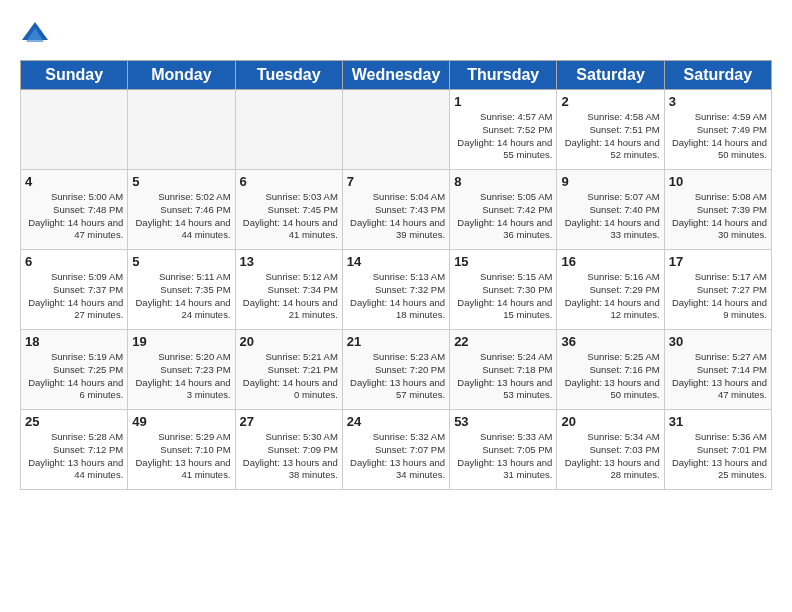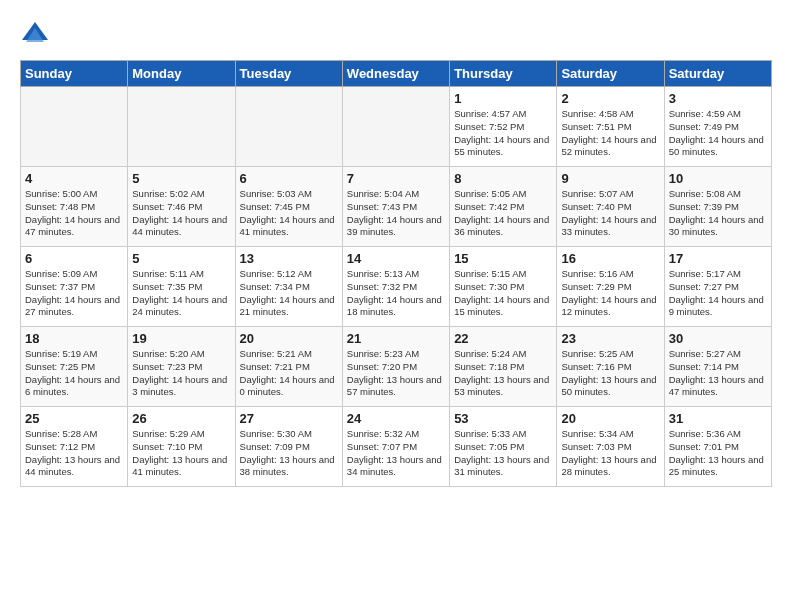--- a/index.html
+++ b/index.html
@@ -53,24 +53,24 @@
       color: #444;
     }
     table {
       width: 100%;
       border-collapse: collapse;
       table-layout: fixed;
     }
     th {
       background-color: #1a5fb4;
       color: #fff;
-      font-size: 13px;
+      font-size: 16px;
       font-weight: bold;
       padding: 5px 4px;
-      text-align: left;
+      text-align: center;
       border: 1px solid #aaa;
     }
     td {
       vertical-align: top;
       border: 1px solid #ccc;
       padding: 4px 4px;
       font-size: 10px;
       color: #333;
       height: 80px;
       background: #fff;
@@ -82,20 +82,21 @@
       font-size: 13px;
       font-weight: bold;
       color: #222;
       display: block;
       margin-bottom: 2px;
     }
     .cell-info {
       font-size: 9.5px;
       line-height: 1.35;
       color: #333;
+      text-align: right;
     }
     tr:nth-child(even) td:not(.empty) {
       background: #f9f9f9;
     }
   </style>
 </head>
 <body>
 
 <div class="header">
   <div class="logo">
@@ -220,35 +221,35 @@
         </td>
         <td>
           <span class="day-number">21</span>
           <div class="cell-info">Sunrise: 5:23 AM<br>Sunset: 7:20 PM<br>Daylight: 13 hours and 57 minutes.</div>
         </td>
         <td>
           <span class="day-number">22</span>
           <div class="cell-info">Sunrise: 5:24 AM<br>Sunset: 7:18 PM<br>Daylight: 13 hours and 53 minutes.</div>
         </td>
         <td>
-          <span class="day-number">23</span>
+          <span class="day-number">36</span>
           <div class="cell-info">Sunrise: 5:25 AM<br>Sunset: 7:16 PM<br>Daylight: 13 hours and 50 minutes.</div>
         </td>
         <td>
           <span class="day-number">30</span>
           <div class="cell-info">Sunrise: 5:27 AM<br>Sunset: 7:14 PM<br>Daylight: 13 hours and 47 minutes.</div>
         </td>
       </tr>
       <tr>
         <td>
           <span class="day-number">25</span>
           <div class="cell-info">Sunrise: 5:28 AM<br>Sunset: 7:12 PM<br>Daylight: 13 hours and 44 minutes.</div>
         </td>
         <td>
-          <span class="day-number">26</span>
+          <span class="day-number">49</span>
           <div class="cell-info">Sunrise: 5:29 AM<br>Sunset: 7:10 PM<br>Daylight: 13 hours and 41 minutes.</div>
         </td>
         <td>
           <span class="day-number">27</span>
           <div class="cell-info">Sunrise: 5:30 AM<br>Sunset: 7:09 PM<br>Daylight: 13 hours and 38 minutes.</div>
         </td>
         <td>
           <span class="day-number">24</span>
           <div class="cell-info">Sunrise: 5:32 AM<br>Sunset: 7:07 PM<br>Daylight: 13 hours and 34 minutes.</div>
         </td>

